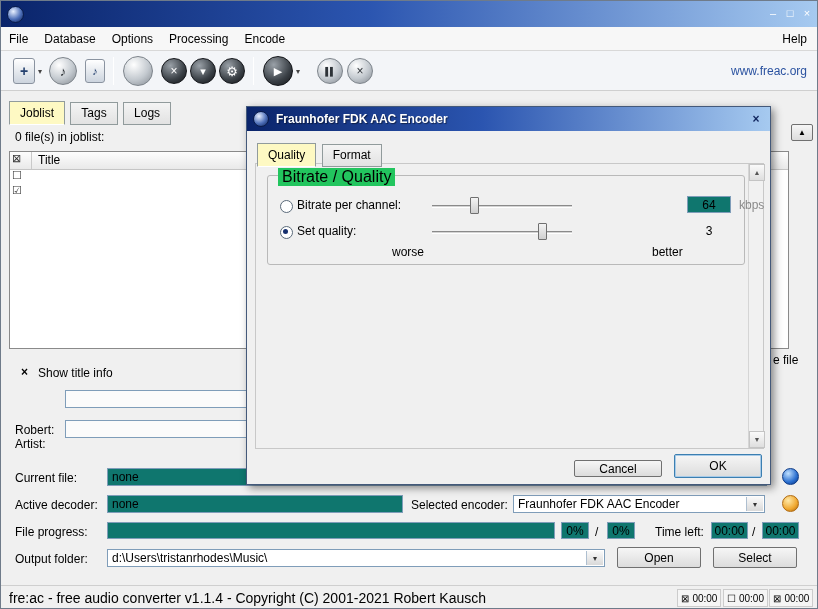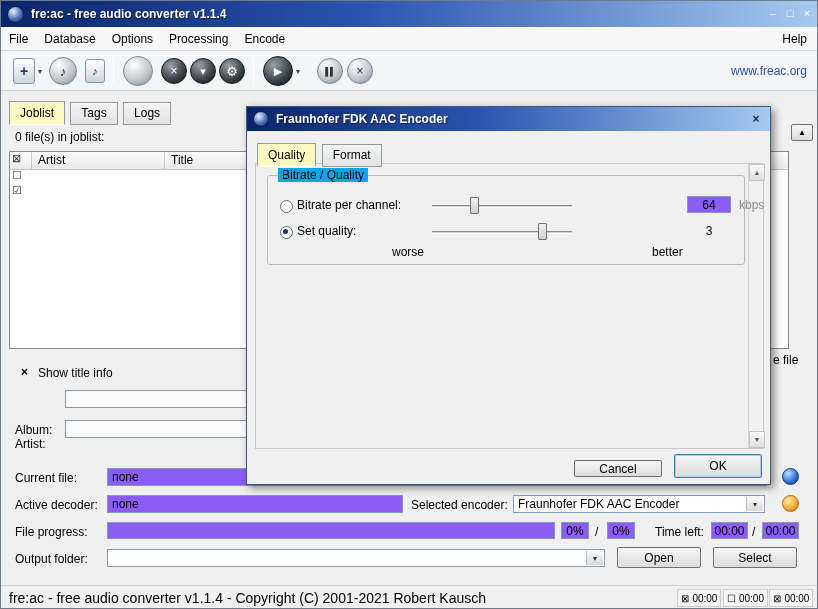--- a/index.html
+++ b/index.html
@@ -40,21 +40,21 @@
   .tab{display:inline-block;padding:3px 10px 4px 10px;border:1px solid #919b9c;
     background:linear-gradient(#f4f4f4,#e2e2e2);margin-right:2px;font-size:12px;}
   .tab.active{background:#fef9c3;border-bottom:1px solid #fff;padding-top:4px;}
   
   .jtable{border:1px solid #8a8a8a;background:#fff;}
   .jheader{display:flex;height:17px;background:linear-gradient(#fdfdfd,#e9e9e9);
     border-bottom:1px solid #c5c5c5;}
   .jh-cell{border-right:1px solid #c9c9c9;padding:1px 6px 0 6px;font-size:12px;overflow:hidden;white-space:nowrap;}
   .chk{font-size:11px;line-height:11px;color:#333;}
   
-  .field{background:#8b5cf6;border:1px solid #7f9db9;padding:1px 4px;font-size:12px;
+  .field{background:#0f766e;border:1px solid #7f9db9;padding:1px 4px;font-size:12px;
     white-space:nowrap;overflow:hidden;}
   .field.center{text-align:center;padding:1px 1px;}
   .btn{border:1px solid #707070;border-radius:2px;background:linear-gradient(#f6f6f6,#dcdcdc);
     text-align:center;font-size:12px;display:flex;align-items:center;justify-content:center;}
   .btn.default{border-color:#3c7fb1;box-shadow:0 0 0 1px #a8cbe8 inset;}
   .combo{background:#fff;border:1px solid #7f9db9;padding:1px 20px 1px 4px;font-size:12px;
     white-space:nowrap;overflow:hidden;position:absolute;box-sizing:border-box;}
   .combo .arrow{position:absolute;right:1px;top:1px;bottom:1px;width:16px;
     background:linear-gradient(#fafafa,#d9d9d9);border-left:1px solid #aebfd0;
     display:flex;align-items:center;justify-content:center;font-size:8px;color:#333;}
@@ -63,21 +63,21 @@
   
   .dialog{left:245px;top:105px;width:525px;height:379px;background:#f0f0f0;
     border:1px solid #44597a;box-shadow:3px 3px 8px rgba(0,0,0,.45);z-index:10;}
   .dlg-title{position:absolute;left:0;top:0;width:100%;height:24px;
     background:linear-gradient(to right,#0a246a 0%,#2b55b0 45%,#a6caf0 100%);
     color:#fff;display:flex;align-items:center;}
   .dlg-close{margin-left:auto;width:18px;height:16px;margin-right:5px;text-align:center;
     line-height:16px;color:#10255e;font-weight:bold;font-size:12px;}
   .panel{border:1px solid #c8c8c8;background:#f0f0f0;}
   .groupbox{border:1px solid #b9b9b9;border-radius:3px;}
-  .legend{position:absolute;top:-8px;left:10px;background:#0ea5e9;padding:0 4px;font-size:12px;}
+  .legend{position:absolute;top:-8px;left:10px;background:#22c55e;padding:0 4px;font-size:16px;}
   .radio{width:11px;height:11px;border:1px solid #5a6a7a;border-radius:50%;background:#fff;position:absolute;}
   .radio.sel::after{content:"";position:absolute;left:2px;top:2px;width:5px;height:5px;
     border-radius:50%;background:#17306e;}
   .slider-track{height:3px;border-top:1px solid #8a8a8a;border-bottom:1px solid #fff;background:#d4d4d4;}
   .slider-thumb{width:9px;height:17px;background:linear-gradient(#f4f4f4,#cfcfcf);
     border:1px solid #707070;border-radius:1px;}
   .muted{color:#8a8a8a;}
   .sb{background:#f1f1f1;border-left:1px solid #d5d5d5;}
   .sb-btn{position:absolute;left:0;width:100%;height:15px;border:1px solid #c4c4c4;
     background:linear-gradient(#fafafa,#dedede);font-size:7px;color:#555;
@@ -88,21 +88,20 @@
   .chip{position:absolute;height:16px;display:flex;align-items:center;gap:3px;
     font-size:10px;padding:0 3px;border:1px solid #cccccc;background:#f5f5f5;}
 </style>
 </head>
 <body>
 
 <div id="app">
 
   <div class="abs titlebar">
     <span class="app-icon"></span>
-    <span class="title-text">fre:ac - free audio converter v1.1.4</span>
   </div>
   <div class="abs wbtn" style="left:764px;top:5px;">–</div>
   <div class="abs wbtn" style="left:781px;top:5px;">□</div>
   <div class="abs wbtn" style="left:798px;top:5px;">×</div>
 
   <div class="abs menubar">
     <span class="menu-item">File</span>
     <span class="menu-item">Database</span>
     <span class="menu-item">Options</span>
     <span class="menu-item">Processing</span>
@@ -131,38 +130,37 @@
     <span class="tab active">Joblist</span>
     <span class="tab">Tags</span>
     <span class="tab">Logs</span>
   </div>
 
   <div class="abs label" style="left:14px;top:129px;">0 file(s) in joblist:</div>
 
   <div class="abs jtable" style="left:8px;top:150px;width:780px;height:198px;">
     <div class="jheader">
       <div class="jh-cell" style="width:18px;padding:1px 0 0 3px;"></div>
-      <div class="jh-cell" style="width:120px;">Artist</div>
       <div class="jh-cell" style="flex:1;border-right:none;">Title</div>
     </div>
     <div style="flex:1;"></div>
   </div>
   <span class="abs chk" style="left:11px;top:152px;">⊠</span>
   <span class="abs chk" style="left:11px;top:169px;">☐</span>
   <span class="abs chk" style="left:11px;top:184px;">☑</span>
 
   <div class="abs btn" style="left:790px;top:123px;width:22px;height:17px;font-size:8px;">▲</div>
   <span class="abs label" style="left:772px;top:352px;">e file</span>
 
   <span class="abs" style="left:20px;top:364px;font-weight:bold;font-size:12px;">×</span>
   <span class="abs label" style="left:37px;top:365px;">Show title info</span>
 
   <span class="abs label" style="left:14px;top:392px;margin-top:44px;">Artist:</span>
   <div class="abs field" style="left:64px;top:389px;width:436px;height:18px;background:#fbfbfb;"></div>
-  <span class="abs label" style="left:14px;top:422px;">Album:</span>
+  <span class="abs label" style="left:14px;top:422px;">Robert:</span>
   <div class="abs field" style="left:64px;top:419px;width:436px;height:18px;background:#fbfbfb;"></div>
 
   <span class="abs label" style="left:14px;top:470px;">Current file:</span>
   <div class="abs field" style="left:106px;top:467px;width:660px;height:18px;">none</div>
   <div class="abs circle-ind" style="left:781px;top:467px;width:17px;height:17px;background:radial-gradient(circle at 35% 30%,#bfe0ff,#2a6fd0 60%,#0d3a86 95%);border:1px solid #0d3a86;"></div>
 
   <span class="abs label" style="left:14px;top:497px;">Active decoder:</span>
   <div class="abs field" style="left:106px;top:494px;width:296px;height:18px;">none</div>
   <span class="abs label" style="left:410px;top:497px;">Selected encoder:</span>
   <div class="combo" style="left:512px;top:494px;width:252px;height:18px;">
@@ -176,20 +174,21 @@
   <div class="abs field center" style="left:560px;top:521px;width:28px;height:17px;">0%</div>
   <span class="abs label" style="left:594px;top:524px;">/</span>
   <div class="abs field center" style="left:606px;top:521px;width:28px;height:17px;">0%</div>
   <span class="abs label" style="left:654px;top:524px;">Time left:</span>
   <div class="abs field center" style="left:710px;top:521px;width:37px;height:17px;">00:00</div>
   <span class="abs label" style="left:751px;top:524px;">/</span>
   <div class="abs field center" style="left:761px;top:521px;width:37px;height:17px;">00:00</div>
 
   <span class="abs label" style="left:14px;top:551px;">Output folder:</span>
   <div class="combo" style="left:106px;top:548px;width:498px;height:18px;">
+    <span>d:\Users\tristanrhodes\Music\</span>
     <span class="arrow">▾</span>
   </div>
   <div class="abs btn" style="left:616px;top:546px;width:84px;height:21px;">Open</div>
   <div class="abs btn" style="left:712px;top:546px;width:84px;height:21px;">Select</div>
 
   <div class="abs statusbar">
     <span style="margin-left:8px;">fre:ac - free audio converter v1.1.4 - Copyright (C) 2001-2021 Robert Kausch</span>
   </div>
   <div class="chip" style="left:676px;top:588px;">
     <span>⊠</span>

